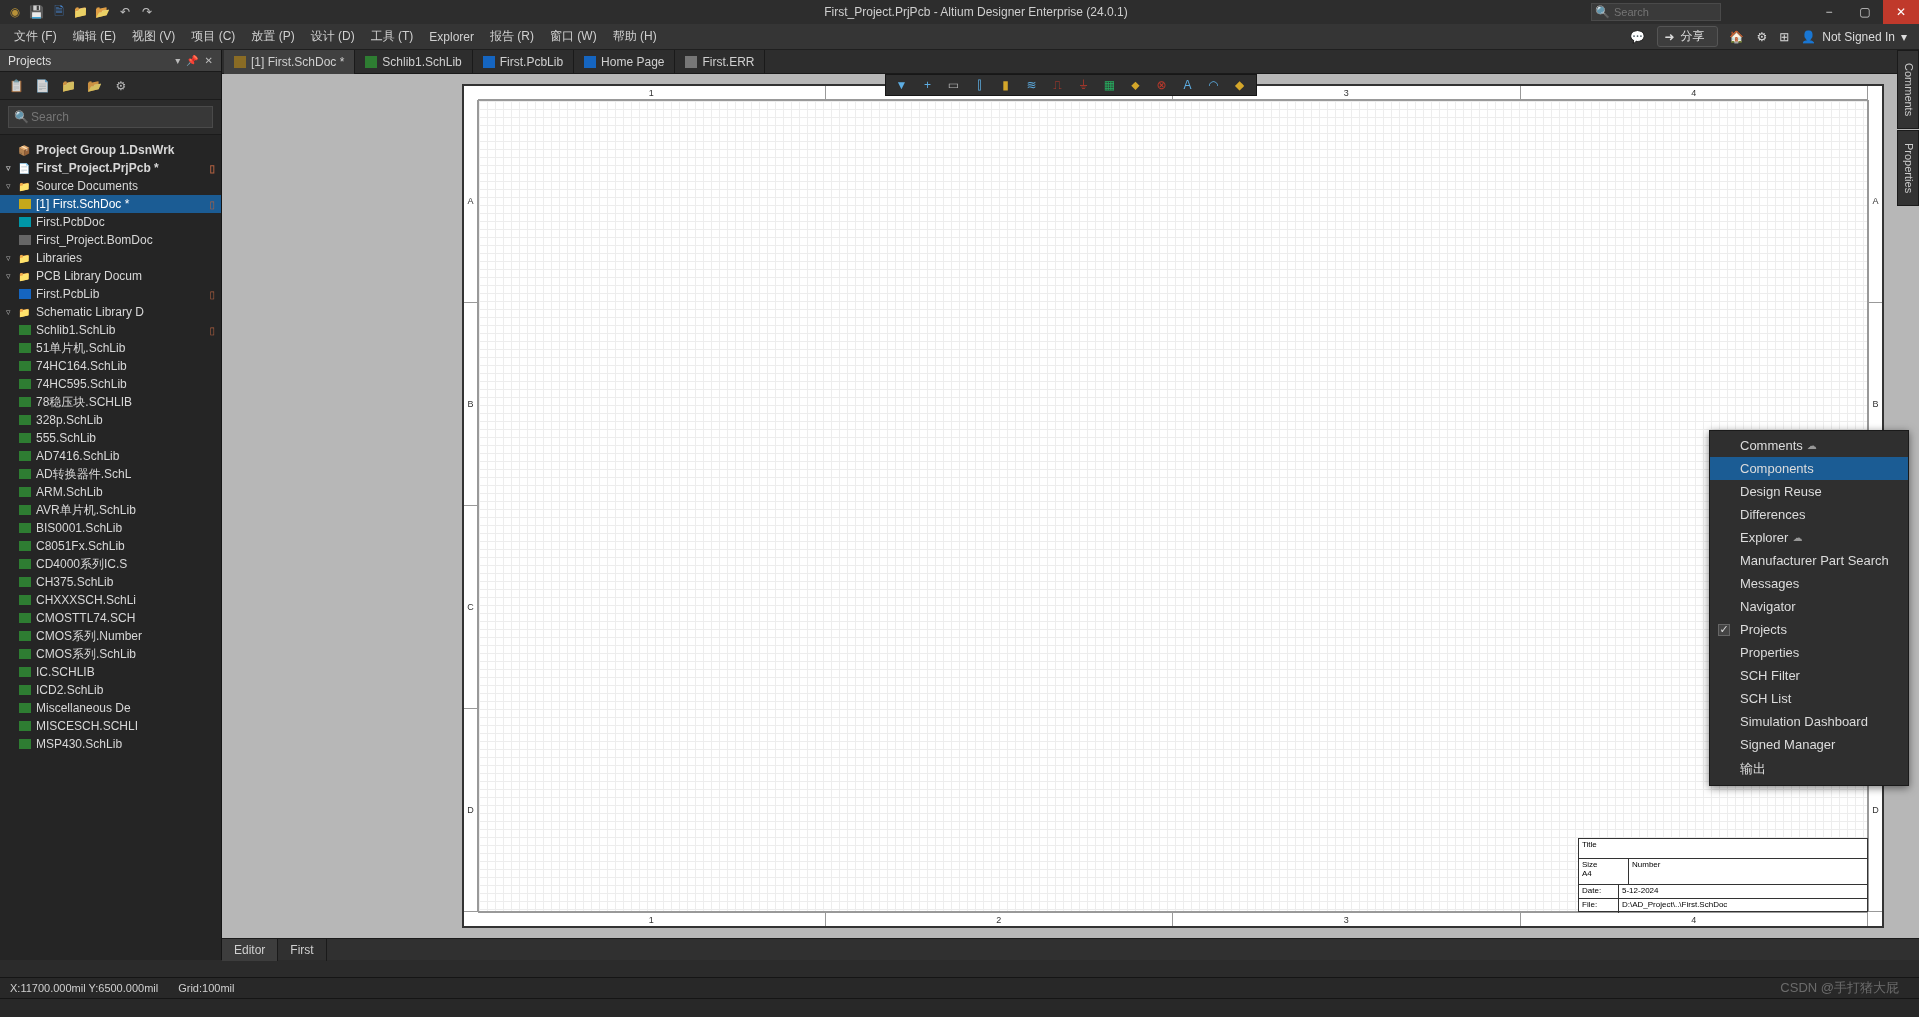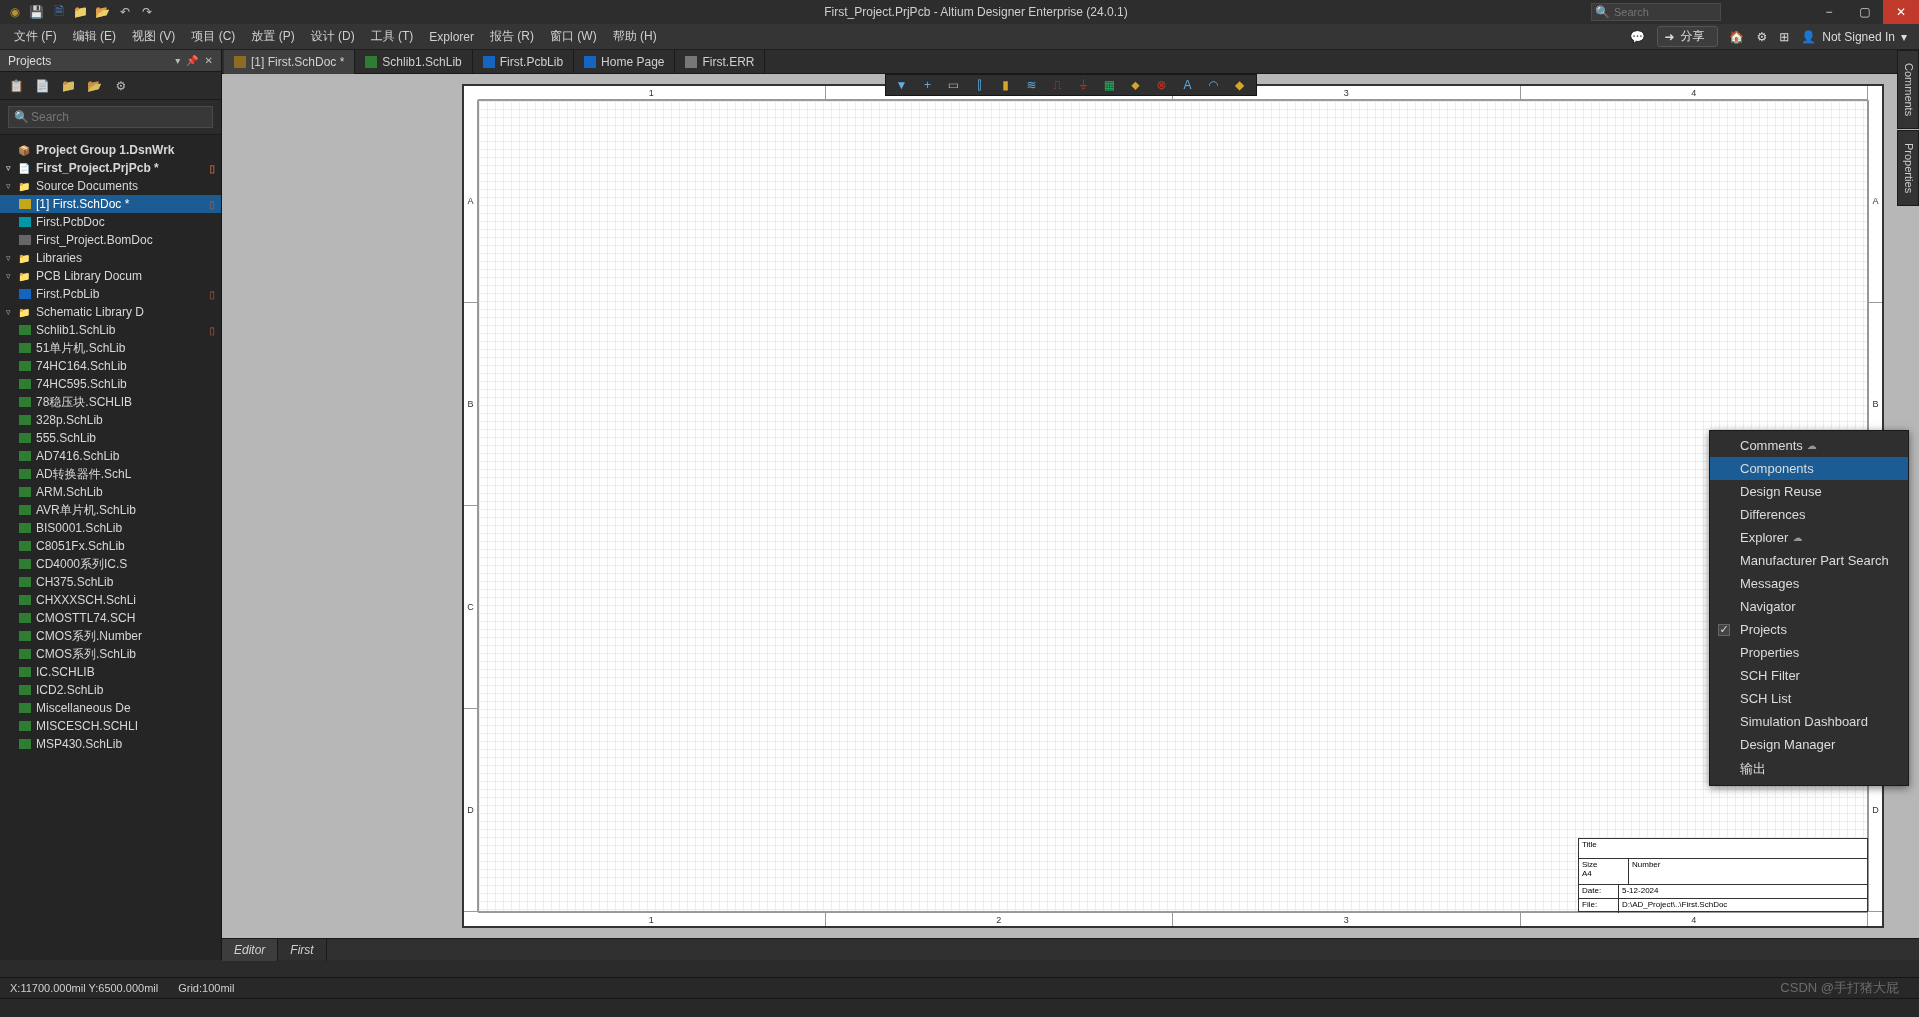--- a/index.html
+++ b/index.html
@@ -73,21 +73,21 @@
 .titleblock { position: absolute; right: 14px; bottom: 14px; width: 290px; height: 74px; border: 1px solid #333; background: #fff; font-size: 8px; color: #000; }
 .titleblock .r { border-bottom: 1px solid #333; display:flex; height: 14px; }
 .titleblock .r:last-child { border-bottom: none; }
 .titleblock .c { border-right: 1px solid #333; padding: 1px 3px; }
 .titleblock .c:last-child { border-right: none; }
 
 .activebar { position: absolute; top: 0; left: 50%; transform: translateX(-50%); height: 22px; background: #2f2f2f; border: 1px solid #171717; display: flex; align-items: center; gap: 10px; padding: 0 8px; }
 .activebar span { width: 16px; height: 16px; display: inline-flex; align-items: center; justify-content: center; cursor: pointer; font-size: 12px; }
 
 .bottabs { height: 22px; background: #303030; border-top:1px solid #1a1a1a; display:flex; align-items:center;}
-.bottabs .bt { padding:4px 12px; height:22px; display:inline-flex; align-items:center; cursor:pointer; border-right:1px solid #1a1a1a; color:#d0d0d0;font-style:italic;}
+.bottabs .bt { padding:4px 12px; height:22px; display:inline-flex; align-items:center; cursor:pointer; border-right:1px solid #1a1a1a; color:#d0d0d0;}
 .bottabs .bt.active { background:#3d3d3d; font-weight:500;}
 
 
 .sidetabs { position: absolute; right: 0; top: 50px; width: 22px; display: flex; flex-direction: column; }
 .sidetabs .vt { writing-mode: vertical-rl; padding: 12px 3px; background: #333; border: 1px solid #1a1a1a; color: #ccc; cursor: pointer; font-size: 11px; margin-bottom: 1px; }
 
 
 .ctxmenu { position: absolute; right: 10px; top: 430px; width: 200px; background: #2f2f2f; border: 1px solid #1a1a1a; box-shadow: 0 2px 8px rgba(0,0,0,0.5); padding: 3px 0; z-index: 100; }
 .ctxmenu .cmi { padding: 4px 12px 4px 30px; color: #dcdcdc; cursor: pointer; font-size: 13px; display: flex; align-items: center; position: relative; }
 .ctxmenu .cmi.hl { background: #1b5c94; }
@@ -543,21 +543,21 @@
     <div class="cmi">
       <span>SCH Filter</span>
     </div>
     <div class="cmi">
       <span>SCH List</span>
     </div>
     <div class="cmi">
       <span>Simulation Dashboard</span>
     </div>
     <div class="cmi">
-      <span>Design Manager</span>
+      <span>Signed Manager</span>
     </div>
     <div class="cmi">
       <span>输出</span>
     </div>
   </div>
 
 <div class="statusbar">
   <div class="l1">
       <span>X:11700.000mil Y:6500.000mil</span>
       <span>Grid:100mil</span>

